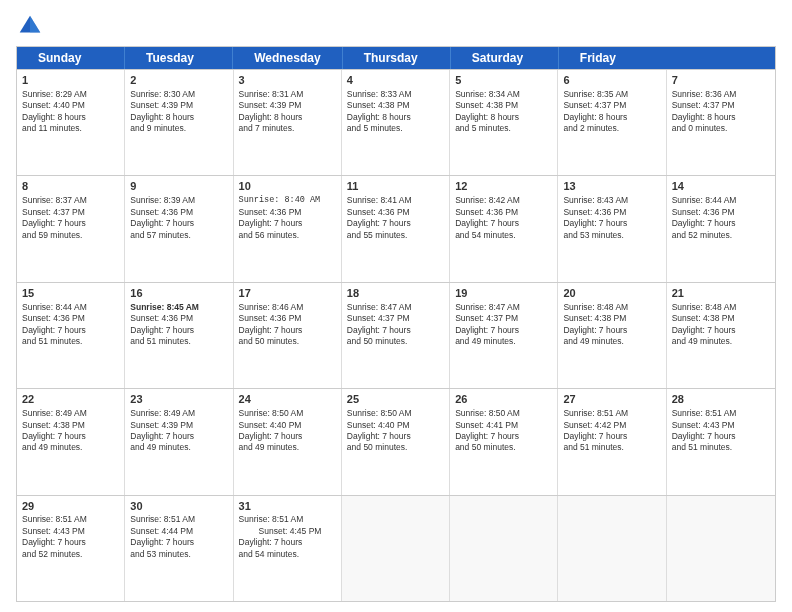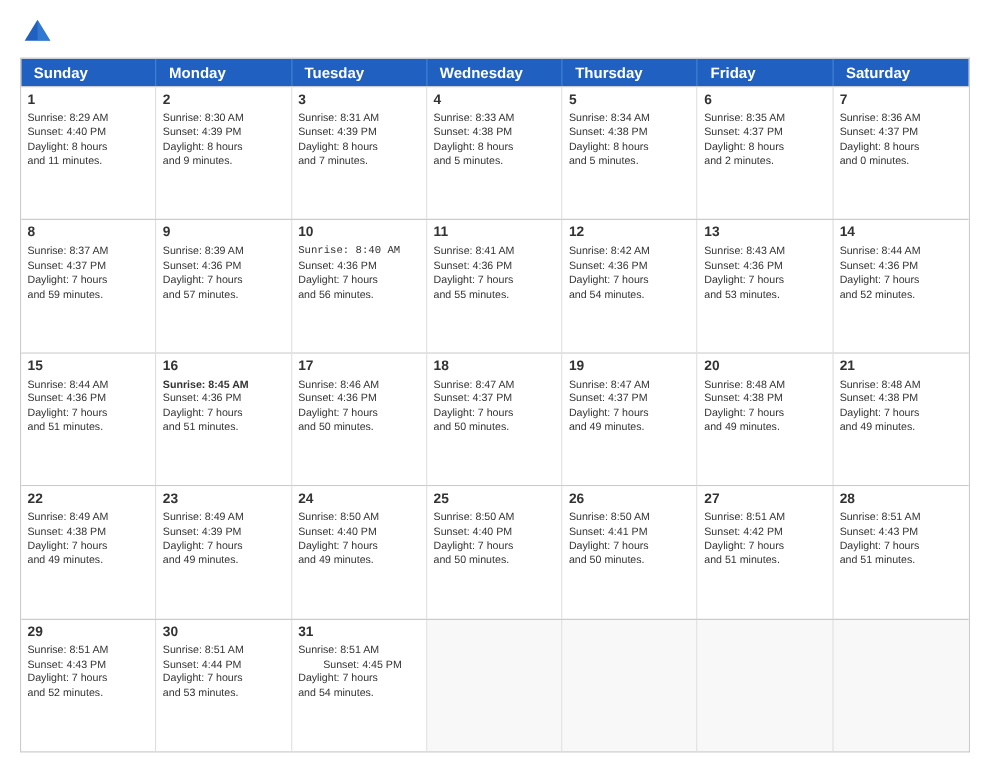--- a/index.html
+++ b/index.html
@@ -67,21 +67,21 @@
       border: 1px solid #ccc;
       overflow: hidden;
     }
     .cal-header-row {
       display: grid;
       grid-template-columns: repeat(7, 1fr);
       background: #2060c0;
       color: white;
     }
     .cal-header-cell {
-      padding: 4px 10px;
+      padding: 4px 21px;
       font-size: 12px;
       font-weight: bold;
       text-align: left;
       border-right: 1px solid #4080d0;
     }
     .cal-header-cell:last-child { border-right: none; }
     .cal-body {
       flex: 1;
       display: flex;
       flex-direction: column;
@@ -127,26 +127,25 @@
     </div>
     <div class="title-block">
       <div class="main-title"></div>
       <div class="subtitle"></div>
     </div>
   </div>
 
   <div class="calendar">
     <div class="cal-header-row">
     <div class="cal-header-cell">Sunday</div>
-        <div class="cal-header-cell">Monday</div>
         <div class="cal-header-cell">Tuesday</div>
         <div class="cal-header-cell">Wednesday</div>
         <div class="cal-header-cell">Thursday</div>
+        <div class="cal-header-cell">Saturday</div>
         <div class="cal-header-cell">Friday</div>
-        <div class="cal-header-cell">Saturday</div>
       </div>
     <div class="cal-body">
     <div class="cal-week">
           <div class="cal-cell">
             <span class="day-num">1</span>
             <span style="display: block;">Sunrise: 8:29 AM</span>
             <span style="display: block;">Sunset: 4:40 PM</span>
             <span style="display: block;">Daylight: 8 hours</span>
             <span style="display: block;">and 11 minutes.</span>
           </div>

